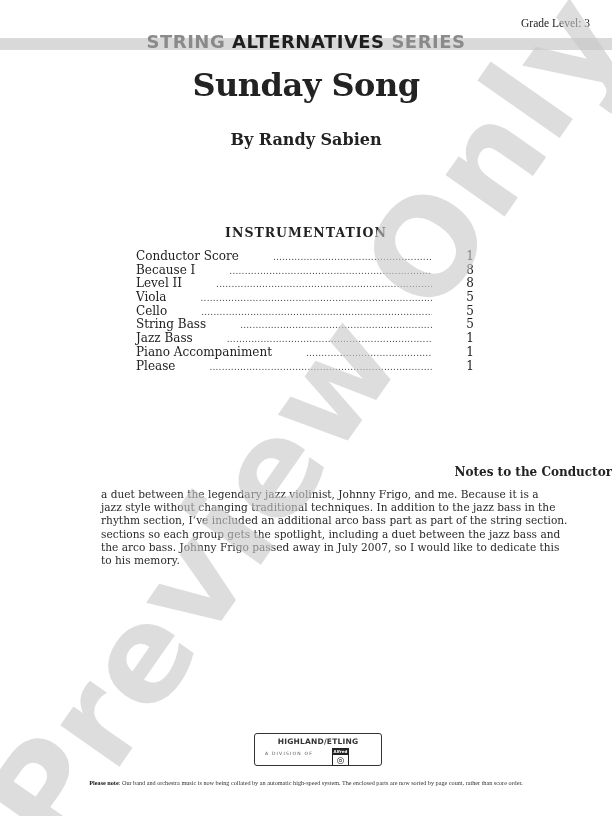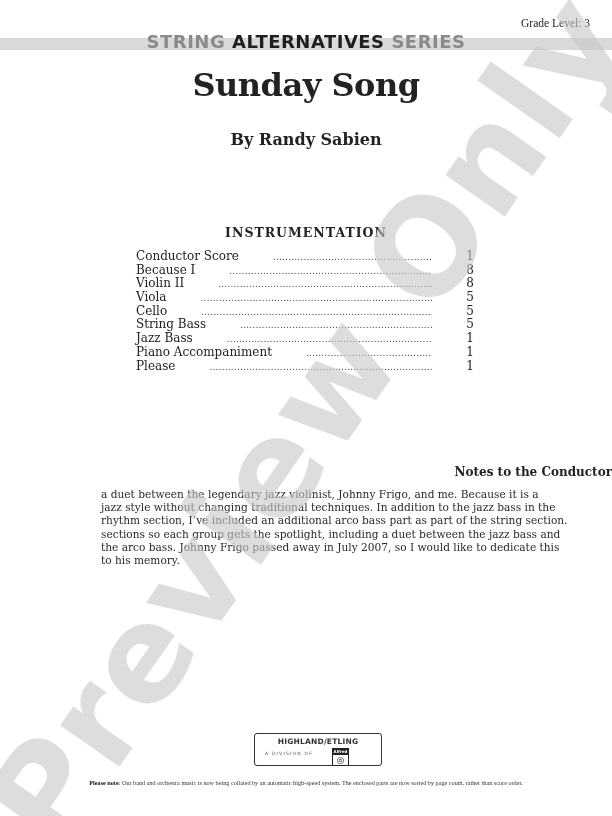--- a/index.html
+++ b/index.html
@@ -125,21 +125,21 @@
     <span class="name">Conductor Score</span>
     <span class="dots"></span>
     <span class="count">1</span>
   </div>
   <div class="instr-row">
     <span class="name">Because I</span>
     <span class="dots"></span>
     <span class="count">8</span>
   </div>
   <div class="instr-row">
-    <span class="name">Violin II</span>
+    <span class="name">Level II</span>
     <span class="dots"></span>
     <span class="count">8</span>
   </div>
   <div class="instr-row">
     <span class="name">Viola</span>
     <span class="dots"></span>
     <span class="count">5</span>
   </div>
   <div class="instr-row">
     <span class="name">Cello</span>

